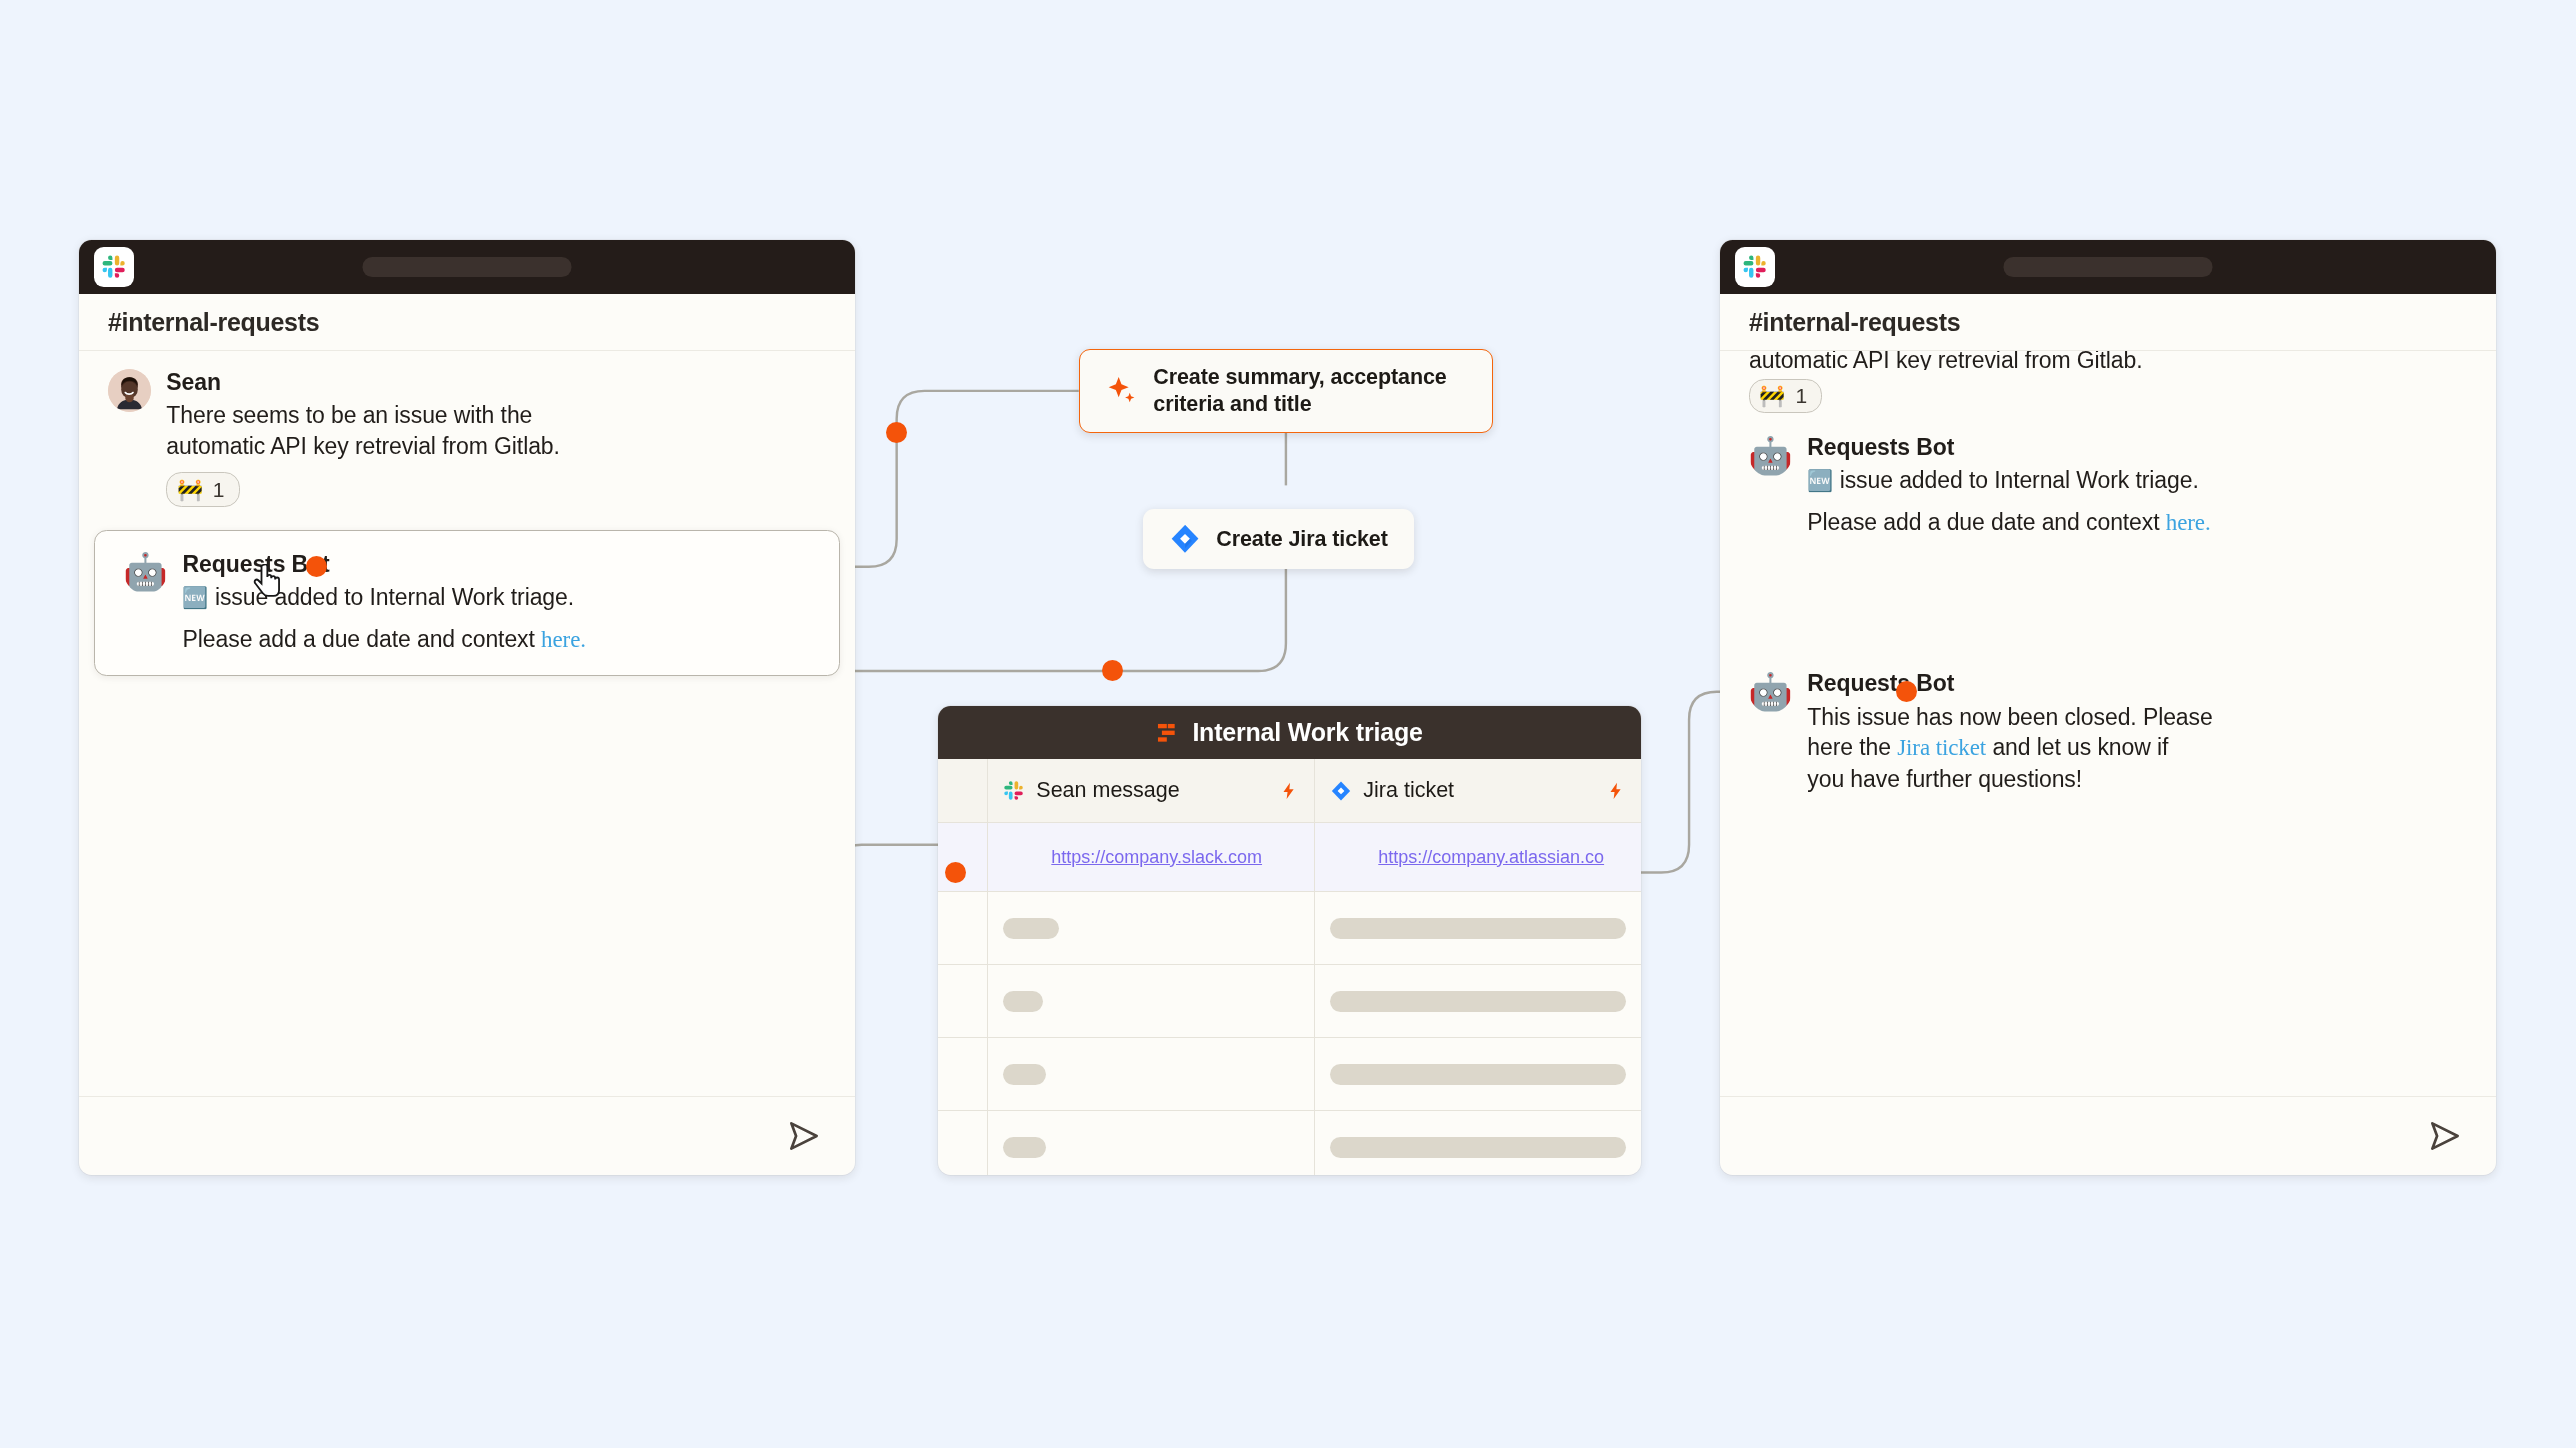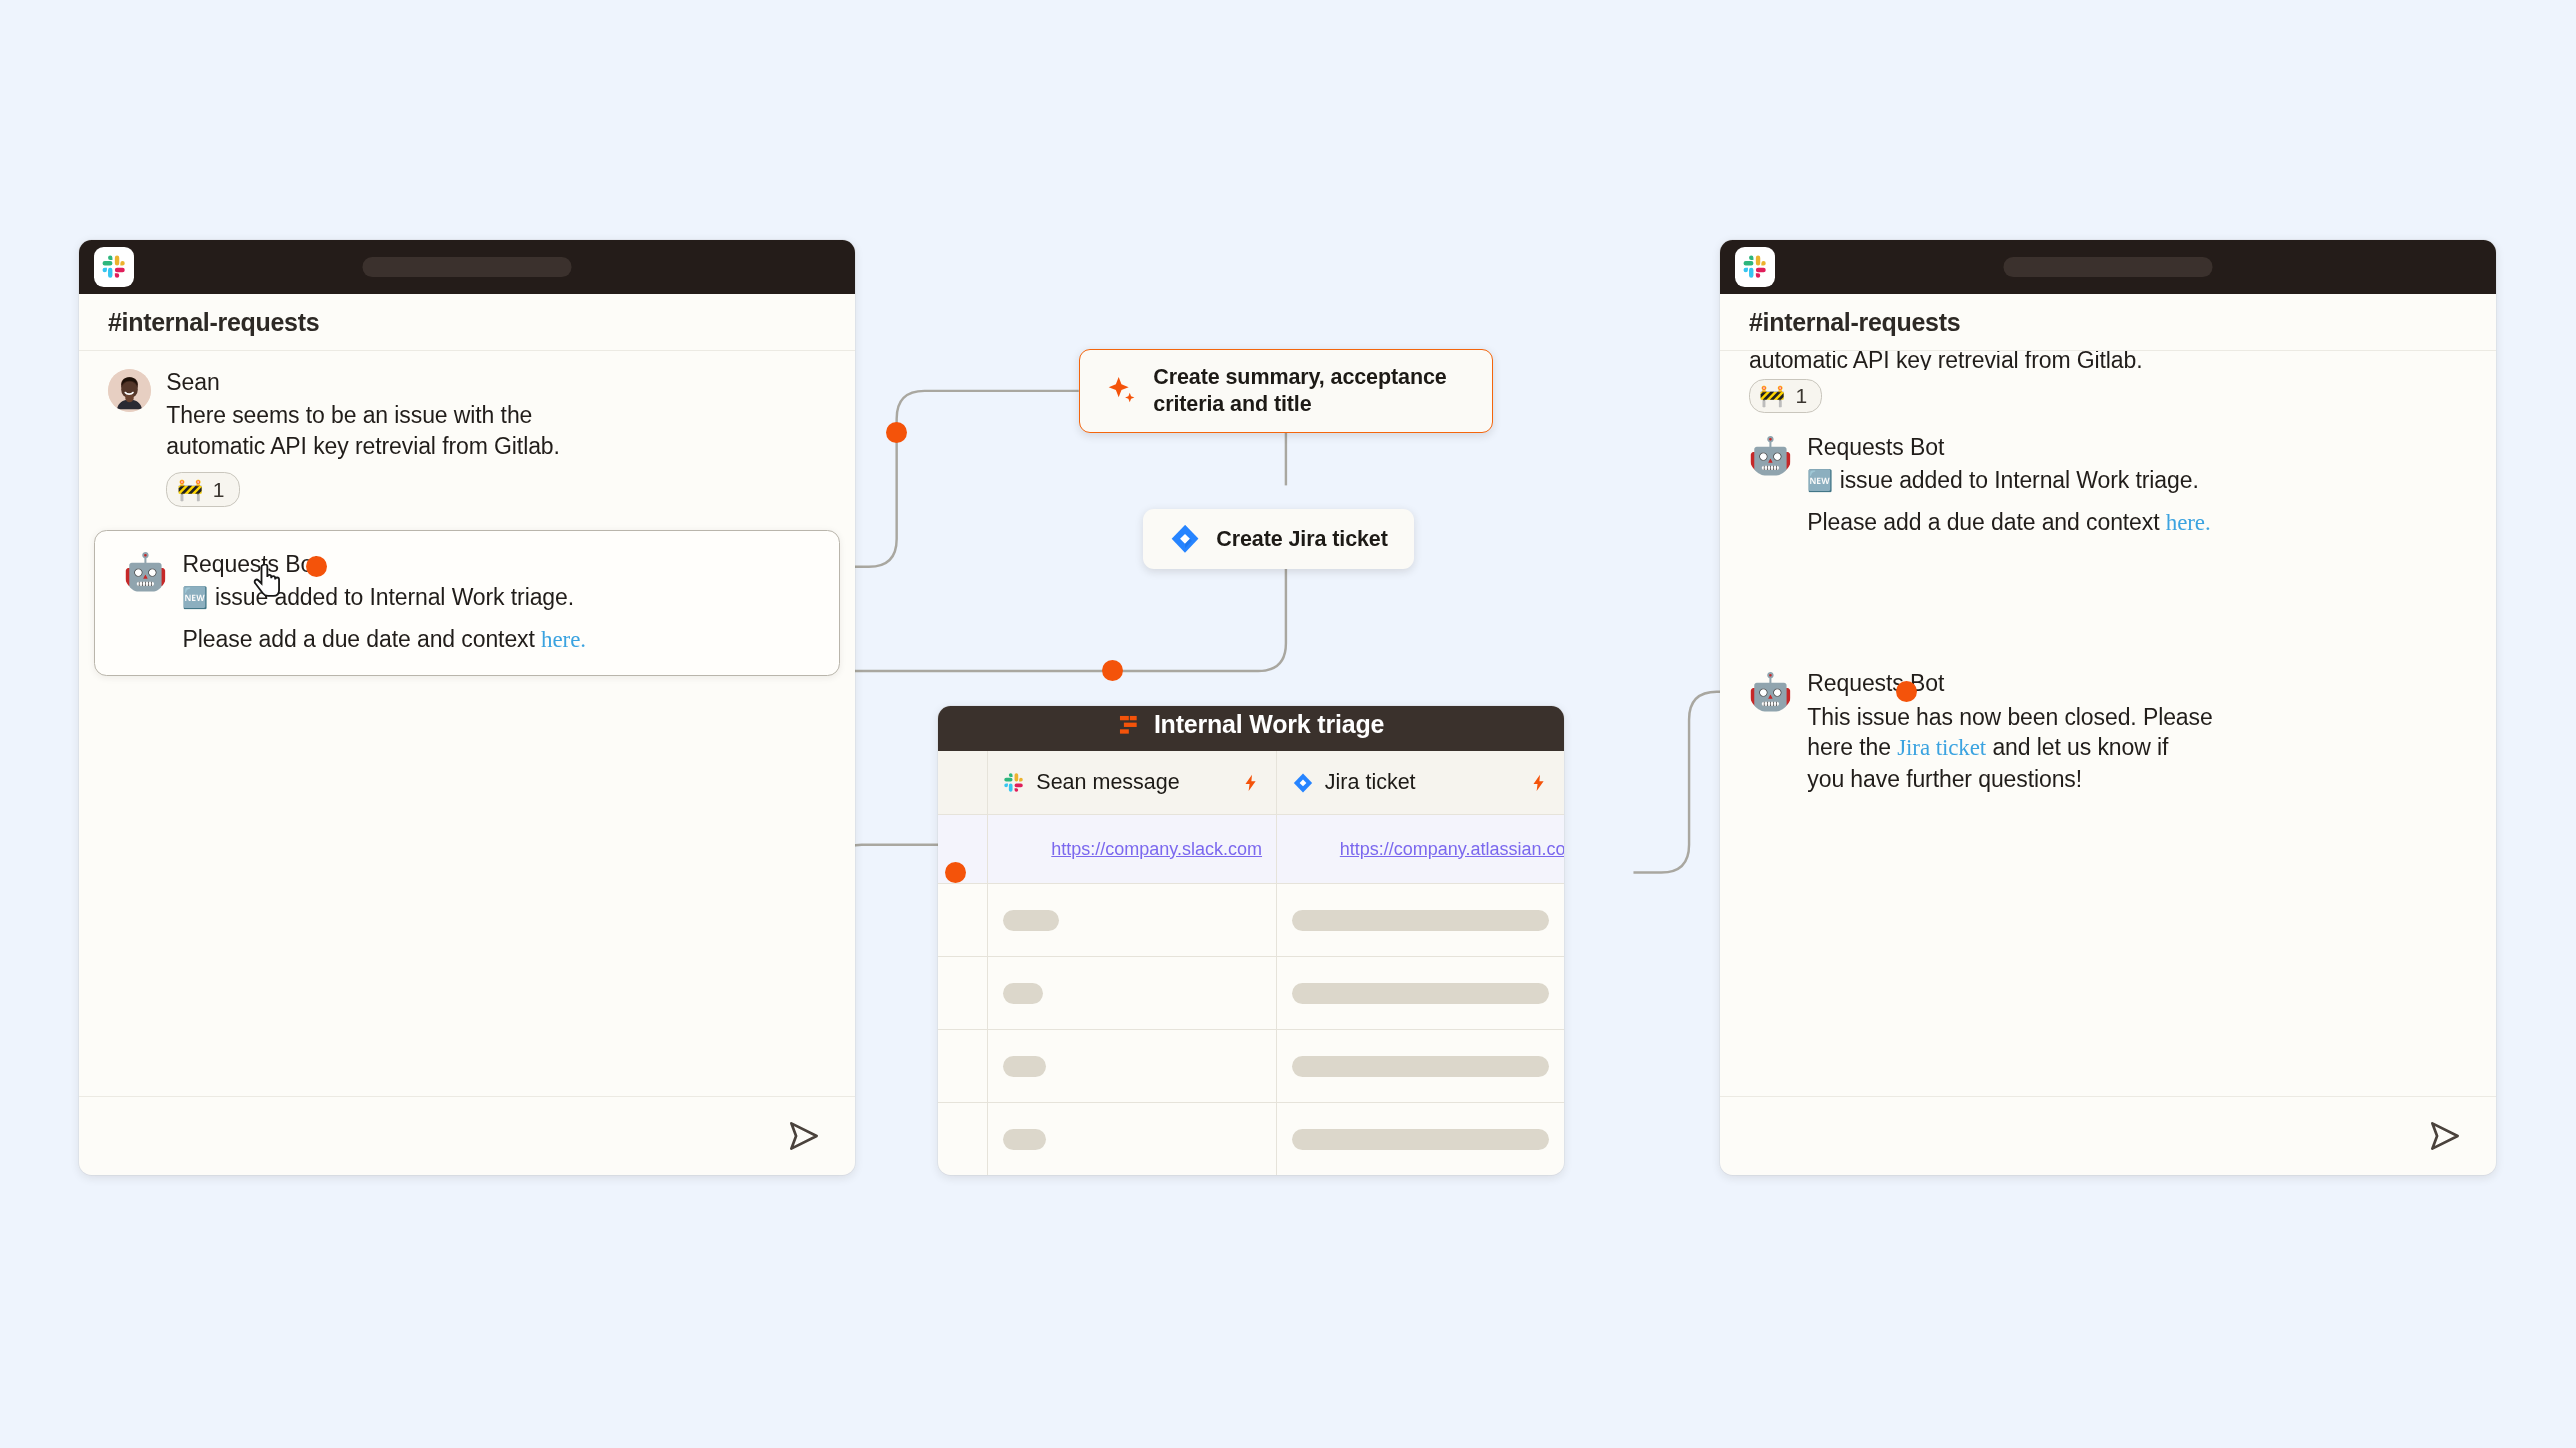--- a/index.html
+++ b/index.html
@@ -46,21 +46,21 @@
     height:78px;flex:0 0 auto;border-top:0.7px solid #eceae3;
     display:flex;align-items:center;justify-content:flex-end;padding-right:32px;
   }
 
   
   .msg{display:flex;gap:15.3px;padding:18px 29px 0 29px;}
   .avatar{width:43px;height:43px;border-radius:50%;flex:0 0 auto;overflow:hidden;
           display:flex;align-items:center;justify-content:center;font-size:36px;line-height:1;}
   .avatar.photo{background:#e9cfc0;}
   .mbody{flex:1 1 auto;min-width:0;}
-  .mname{font-size:23px;font-weight:400;color:#211d1a;margin-bottom:4.2px;letter-spacing:-0.1px;}
+  .mname{font-size:23px;font-weight:700;color:#211d1a;margin-bottom:4.2px;letter-spacing:-0.1px;}
   .mtext{font-size:23px;line-height:1.33;color:#211d1a;letter-spacing:-0.1px;}
   .mtext .lnk{color:#3ba3e0;font-family:Liberation Serif, serif;}
   .emoji-inline{font-size:21px;}
 
   .reaction{
     display:inline-flex;align-items:center;gap:9.7px;
     border:1px solid #c9c6bd;background:#f7f5ef;border-radius:15.3px;
     padding:4.2px 14px 4.2px 9.7px;margin-top:11px;font-size:21px;color:#3a352f;
   }
   .reaction .em{font-size:21px;}
@@ -220,21 +220,21 @@
   <div class="node" style="left:1143px;top:485px;margin-top:24px;">
     <svg width="32" height="32" viewBox="0 0 24 24">
       <path d="M12 1.5 22 11.9 12 22.4 2 11.9z" fill="#2684FF"></path>
       <path d="M12 8.3 15.7 11.9 12 15.6 8.3 11.9z" fill="#ffffff"></path>
       <path d="M12 1.5 22 11.9 17.2 11.9 12 6.5z" fill="#2684FF"></path>
       <path d="M12 15.6 15.7 11.9 17.2 13.5 12 18.9z" fill="#1c6fe0" opacity=".55"></path>
     </svg>
     <div class="node-label">Create Jira ticket</div>
   </div>
 
-  <div class="win" style="left:938px;top:706px;width:626px;height:469px;justify-content:flex-end;">
+  <div class="win" style="left:938px;top:706px;width:703px;height:469px;">
     <div class="tbl-bar">
       <svg width="23.6" height="23.6" viewBox="0 0 24 24">
         <rect x="2" y="3" width="9" height="4.4" fill="#f4530a"></rect>
         <rect x="12" y="3" width="7" height="4.4" fill="#f4530a"></rect>
         <rect x="6" y="9.8" width="13" height="4.4" fill="#f4530a"></rect>
         <rect x="2" y="16.6" width="9" height="4.4" fill="#f4530a"></rect>
       </svg>
       <span>Internal Work triage</span>
     </div>
 

